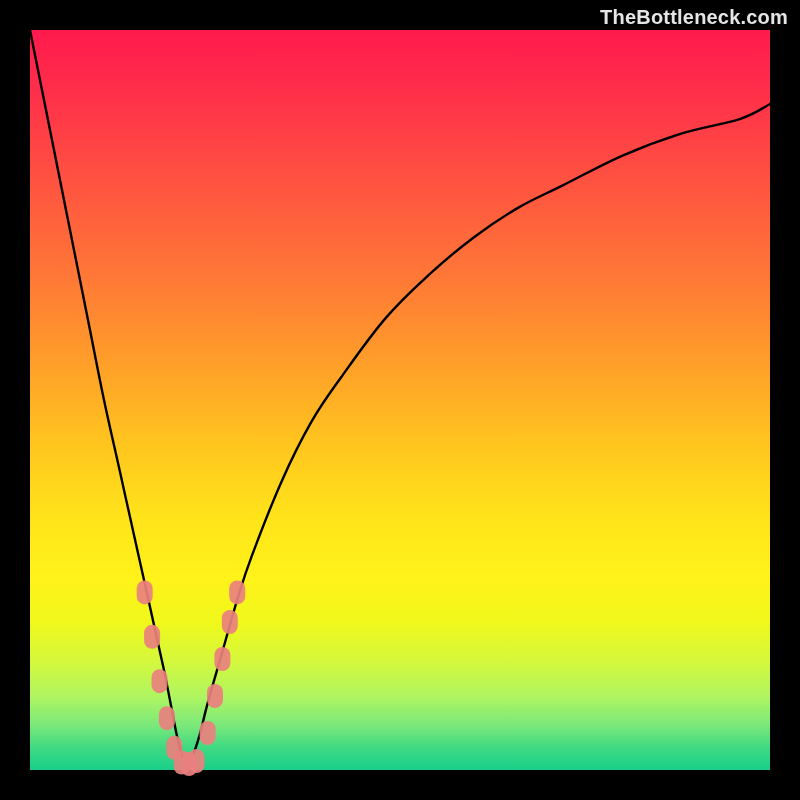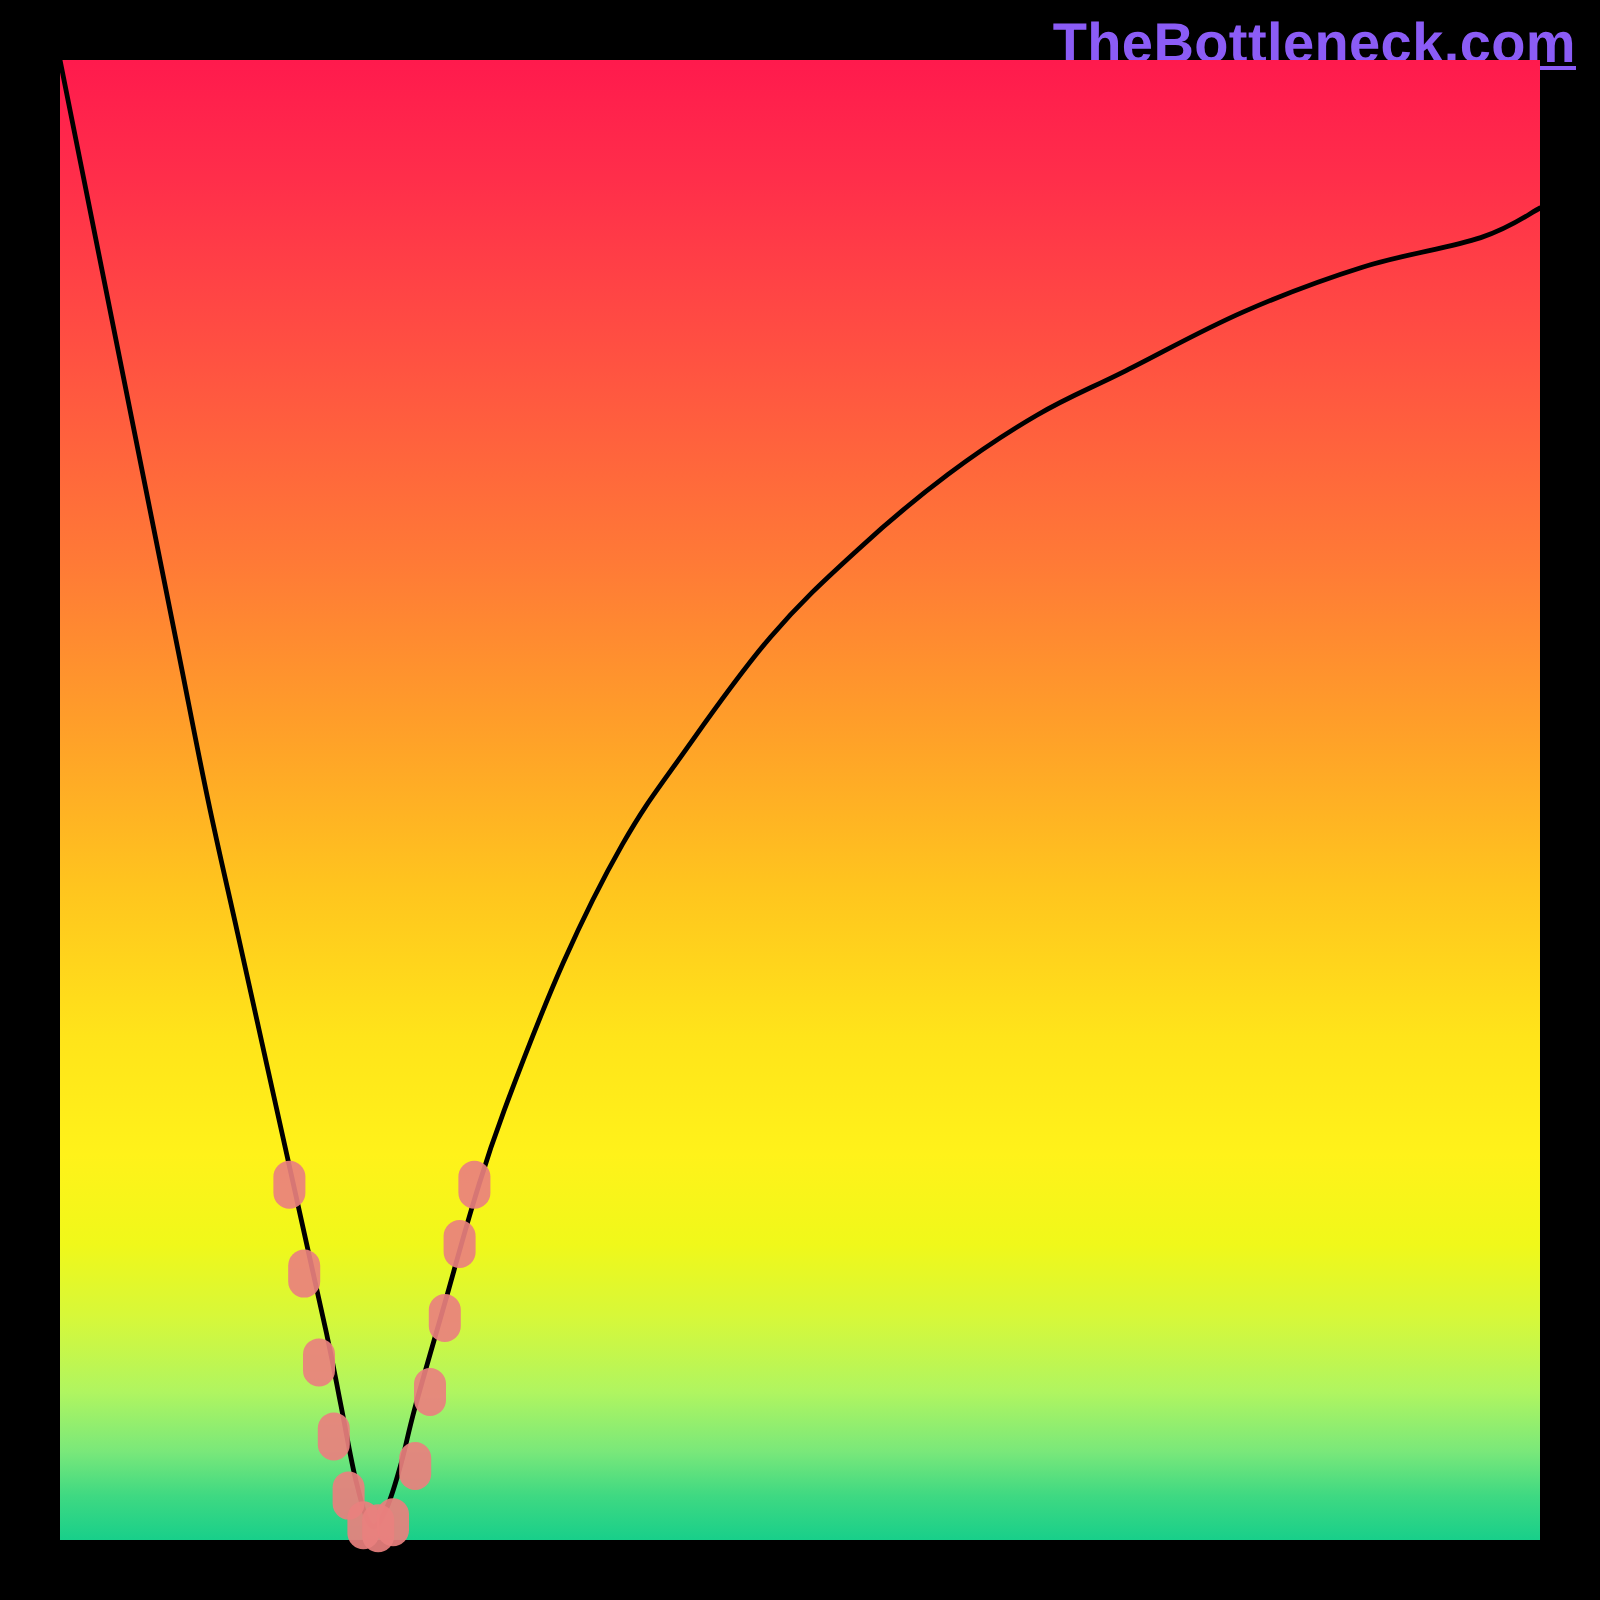--- a/index.html
+++ b/index.html
@@ -40,26 +40,25 @@
       #b0f560 90%,
       #7ae87a 94%,
       #3fd982 97%,
       #18cf8a 100%
     );
   }
   .watermark {
     position: absolute;
     top: 6px;
     right: 12px;
-    color: #8b5cf6;
-    font-size: 28px;
+    color: #e5e5e5;
+    font-size: 20px;
     font-weight: 600;
     letter-spacing: 0.2px;
     user-select: none;
-    text-decoration: underline;
   }
   svg.curve {
     position: absolute;
     left: 0;
     top: 0;
     width: 740px;
     height: 740px;
     overflow: visible;
   }
 </style>

